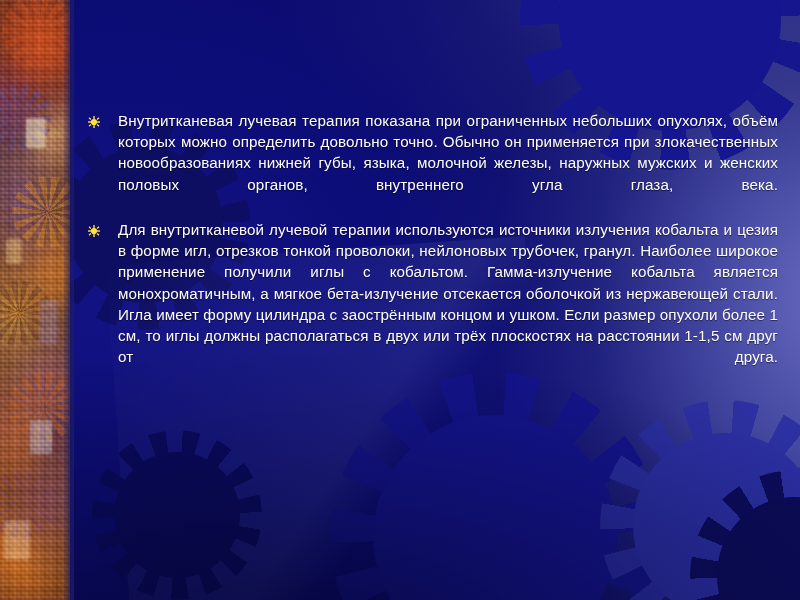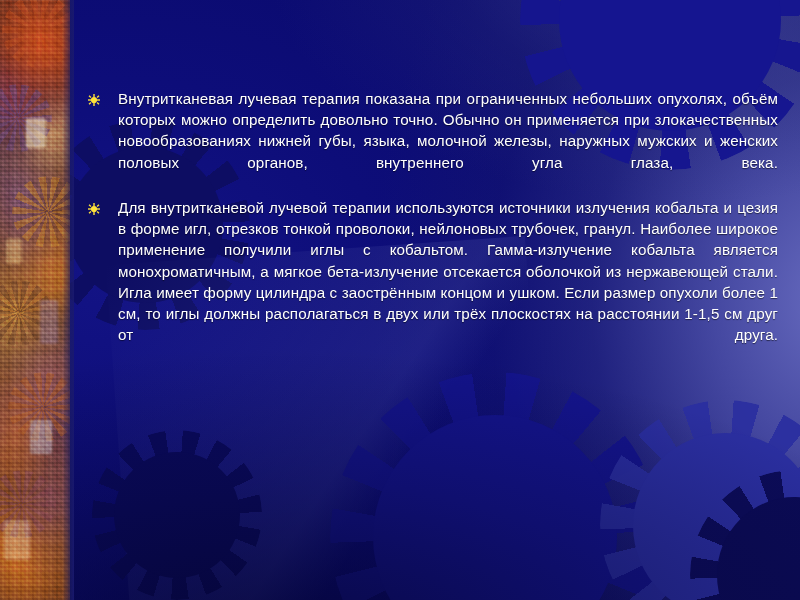--- a/index.html
+++ b/index.html
@@ -204,20 +204,21 @@
   .content {
     position: absolute;
     left: 88px;
     top: 88px;
     width: 690px;
   }
 
   .bullet-row {
     display: flex;
     align-items: flex-start;
+    margin-top: 22px;
   }
   .bullet-row + .bullet-row { margin-top: 3px; }
 
   .bullet-marker {
     flex: 0 0 auto;
     width: 12px;
     height: 12px;
     margin-top: 6px;
     margin-right: 18px;
     position: relative;

